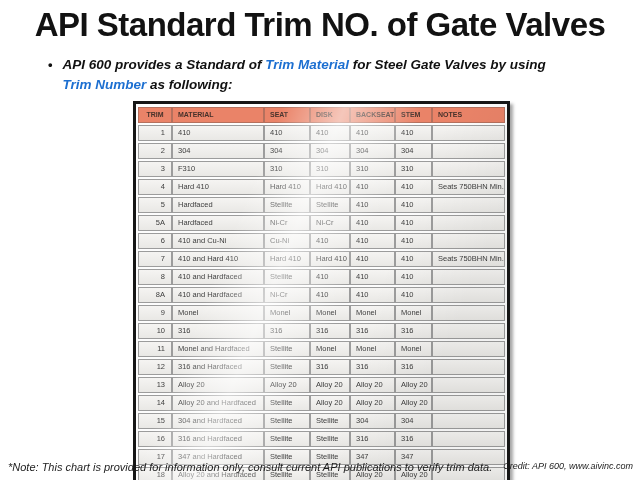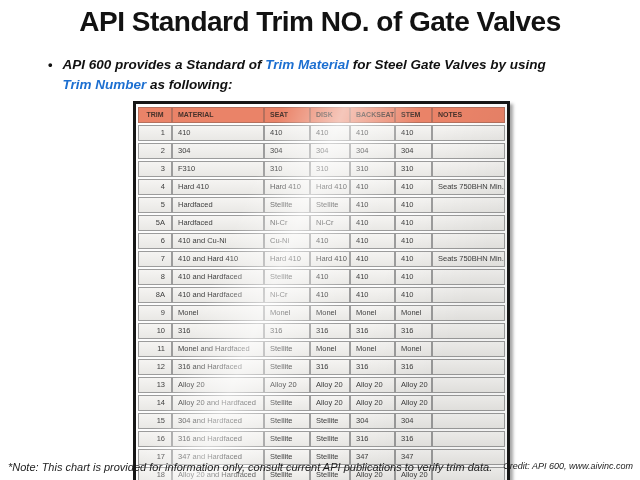--- a/index.html
+++ b/index.html
@@ -2,21 +2,21 @@
 <html><head>
 <meta charset="utf-8">
 <style>
   html,body{margin:0;padding:0;}
   body{
     width:640px;height:480px;background:#ffffff;position:relative;
     font-family:"Liberation Sans", sans-serif;overflow:hidden;
   }
   .title{
     position:absolute;left:0;top:6px;width:640px;text-align:center;
-    font-size:28px;font-weight:bold;color:#121212;letter-spacing:-0.5px;
+    font-size:33px;font-weight:bold;color:#121212;letter-spacing:-0.5px;
     font-family:"Liberation Sans", sans-serif;
   }
   .bullet-row{
     position:absolute;left:48px;top:55px;width:516px;display:flex;
   }
   .bullet-marker{
     font-size:13px;color:#111;line-height:20px;margin-right:10px;font-weight:bold;
   }
   .bullet-text{
     font-size:13.5px;font-weight:bold;font-style:italic;color:#111;

